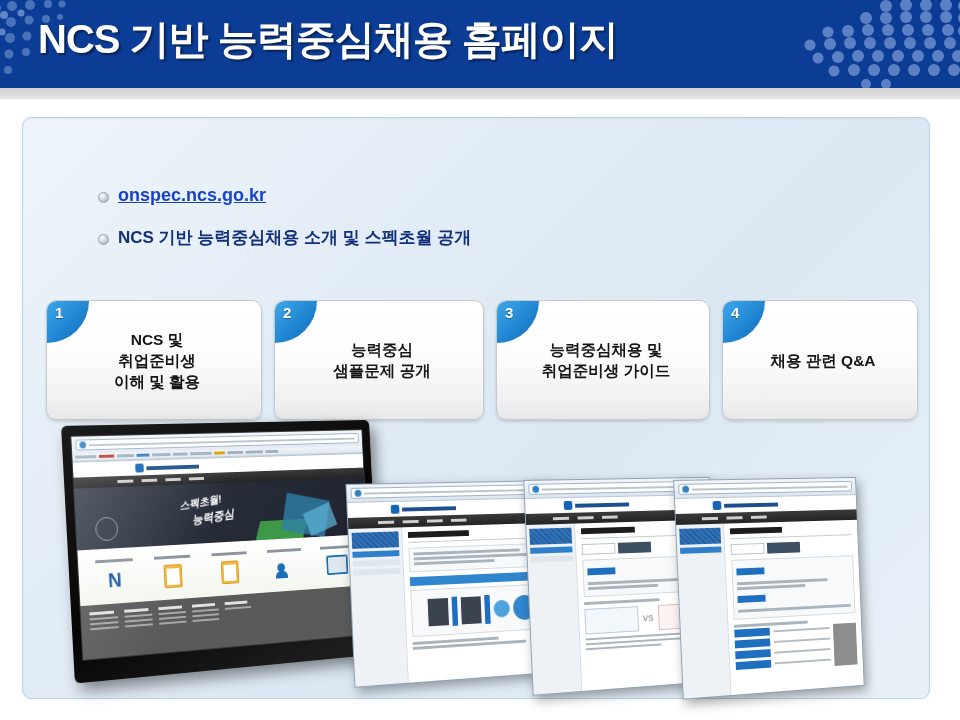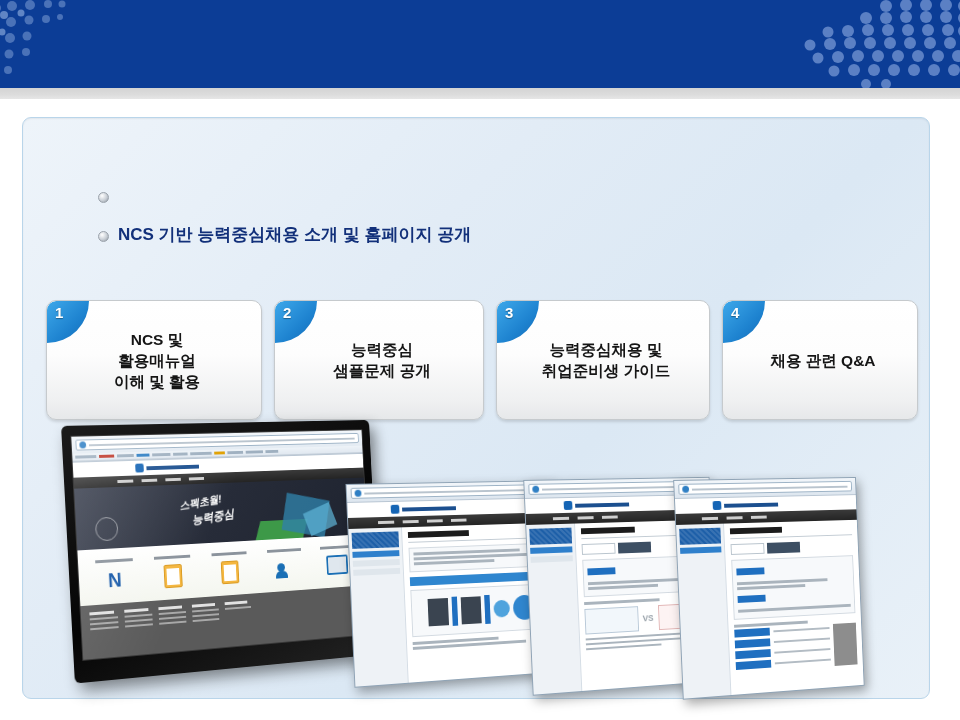--- a/index.html
+++ b/index.html
@@ -242,20 +242,21 @@
         <circle cx="72" cy="4" r="3.5"></circle>
           <circle cx="70" cy="17" r="3"></circle>
       </g>
       <g fill="#6f92cd" opacity="0.85">
         <circle cx="14" cy="15" r="4"></circle>
           <circle cx="31" cy="13" r="3.5"></circle>
           <circle cx="12" cy="32" r="3.5"></circle>
       </g>
     </svg>
 
+    <div class="header-title">NCS 기반 능력중심채용 홈페이지</div>
 
     <svg class="dots-right" viewBox="0 0 200 88" preserveAspectRatio="none">
       <g fill="#5b80c4">
         <circle cx="120" cy="6" r="6"></circle>
           <circle cx="140" cy="5" r="6"></circle>
           <circle cx="160" cy="5" r="6"></circle>
           <circle cx="180" cy="5" r="6"></circle>
           <circle cx="198" cy="6" r="6"></circle>
         <circle cx="100" cy="18" r="6"></circle>
           <circle cx="120" cy="18" r="6"></circle>
@@ -300,34 +301,35 @@
     </svg>
   </div>
   <div class="header-underline"></div>
 
   <div class="panel"></div>
 
 
   <div class="bullets">
     <div class="bullet">
       <div class="dot"></div>
+      <a class="link" href="#">onspec.ncs.go.kr</a>
     </div>
     <div class="bullet">
       <div class="dot"></div>
-      <div class="txt">NCS 기반 능력중심채용 소개 및 홈페이지 공개</div>
+      <div class="txt">NCS 기반 능력중심채용 소개 및 스펙초월 공개</div>
     </div>
   </div>
 
   <div class="cards">
     <div class="card c1">
       <div class="ribbon-corner">
         <b>1</b>
       </div>
       <div class="card-text">NCS 및
-활용매뉴얼
+취업준비생
 이해 및 활용</div>
     </div>
     <div class="card c2">
       <div class="ribbon-corner">
         <b>2</b>
       </div>
       <div class="card-text">능력중심
 샘플문제 공개</div>
     </div>
     <div class="card c3">

